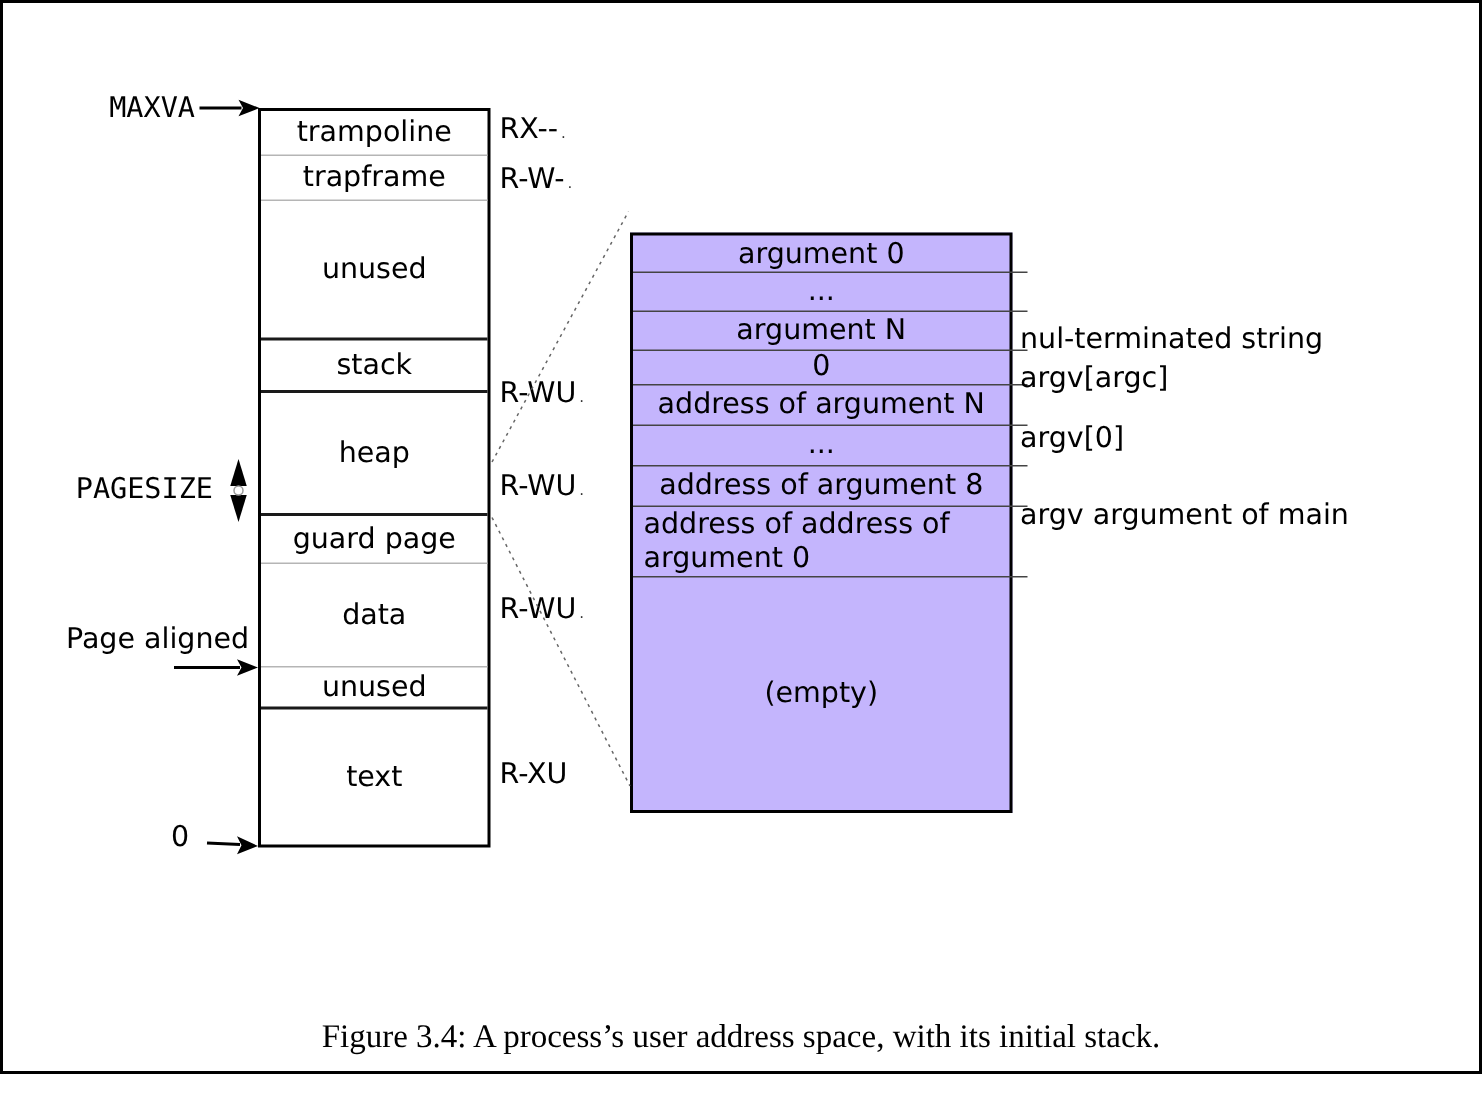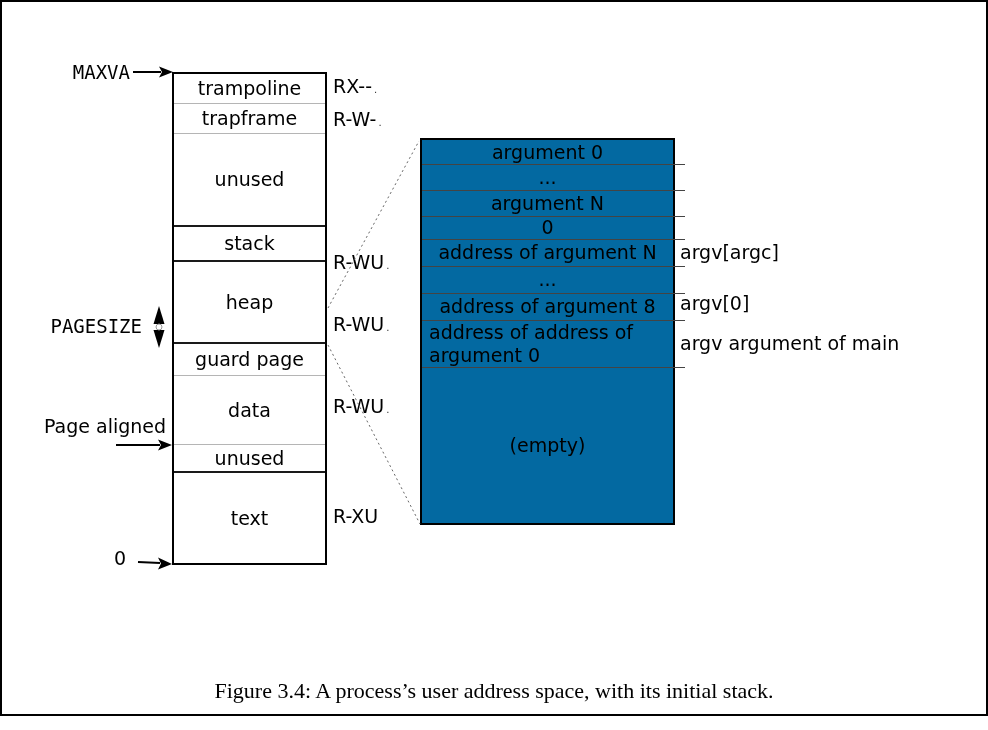--- a/index.html
+++ b/index.html
@@ -31,22 +31,22 @@
   
   .mono-label{
     position:absolute;font-family:"DejaVu Sans Mono", monospace;
     font-size:19px;transform:translateY(-50%);text-align:right;white-space:nowrap;
   }
   .sans-label{
     position:absolute;font-size:19px;transform:translateY(-50%);white-space:nowrap;
   }
   
   #stackbox{
-    position:absolute;left:418px;top:136px;width:255px;height:387px;
-    box-sizing:border-box;border:2px solid #000;background:#0369a1;
+    position:absolute;left:418px;top:153px;width:255px;height:387px;
+    box-sizing:border-box;border:2px solid #000;background:#c4b5fd;
   }
   .srow{
     position:absolute;left:0;width:100%;
     display:flex;align-items:center;justify-content:center;
     font-size:19px;line-height:23px;text-align:center;
   }
   .srow.wrap{justify-content:flex-start;text-align:left;padding:0 4px 0 7px;box-sizing:border-box;}
   .sdiv{
     position:absolute;left:0;height:1px;background:#444;
     width:calc(100% + 12px);
@@ -124,22 +124,23 @@
     <div class="sdiv" style="top:24px"></div>
     <div class="sdiv" style="top:50px"></div>
     <div class="sdiv" style="top:76px"></div>
     <div class="sdiv" style="top:99px"></div>
     <div class="sdiv" style="top:126px"></div>
     <div class="sdiv" style="top:153px"></div>
     <div class="sdiv" style="top:180px"></div>
     <div class="sdiv" style="top:227px"></div>
   </div>
 
+  <div class="annot" style="top:224px">nul-terminated string</div>
   <div class="annot" style="top:250px">argv[argc]</div>
-  <div class="annot" style="top:301px">argv[0]</div>
+  <div class="annot" style="top:290px">argv[0]</div>
   <div class="annot" style="top:341px">argv argument of main</div>
 
   <svg id="overlay" width="988" height="730" viewBox="0 0 988 730">
 
     <g>
       <line x1="326" y1="306" x2="417" y2="139" stroke="#666" stroke-width="1" stroke-dasharray="2,3"></line>
       <line x1="326" y1="343" x2="418" y2="522" stroke="#666" stroke-width="1" stroke-dasharray="2,3"></line>
     </g>
 
     <g>

